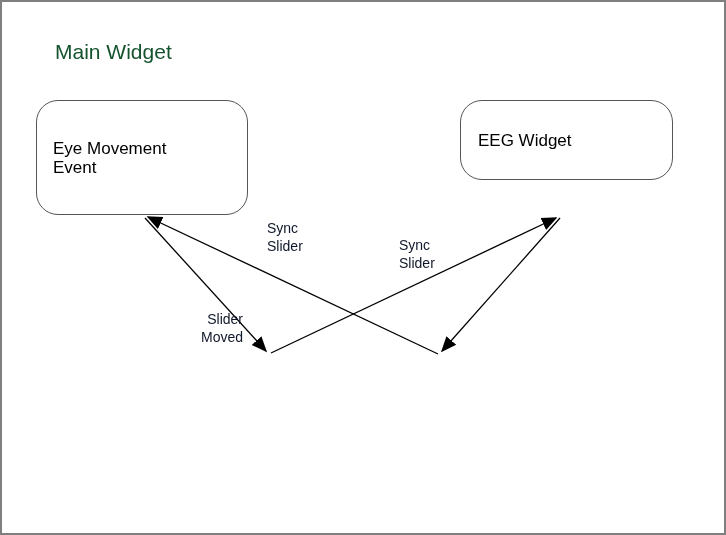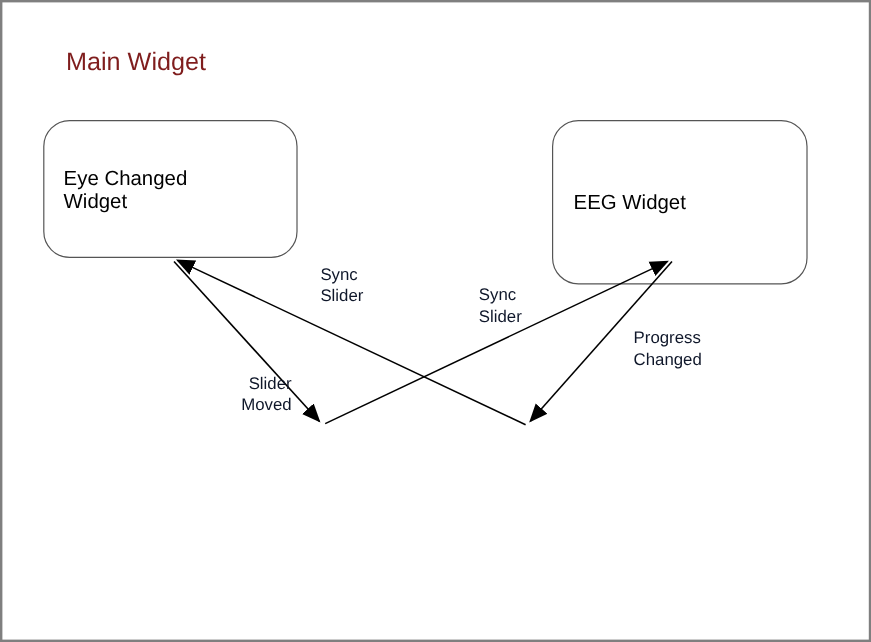--- a/index.html
+++ b/index.html
@@ -15,21 +15,21 @@
     box-sizing: border-box;
     background: #ffffff;
     border: 2px solid #7f7f7f;
     overflow: hidden;
   }
   .diagram-title {
     position: absolute;
     left: 53px;
     top: 38px;
     font-size: 21px;
-    color: #7f1d1d;
+    color: #14532d;
     white-space: nowrap;
   }
   .node {
     position: absolute;
     box-sizing: border-box;
     background: #ffffff;
     color: #000000;
     display: flex;
     align-items: center;
     font-size: 17px;
@@ -48,21 +48,21 @@
     top: 98px;
     width: 212px;
     height: 115px;
     padding-left: 16px;
   }
   #node-eye .node-label { width: 125px; }
   #node-eeg {
     left: 458px;
     top: 98px;
     width: 213px;
-    height: 137px;
+    height: 80px;
     padding-left: 17px;
   }
   #node-event {
     left: 267px;
     top: 353px;
     width: 169px;
     height: 151px;
     padding-left: 10px;
   }
   #edges-svg {
@@ -89,21 +89,21 @@
   #edge-label-progress-changed { left: 526px; top: 271px; width: 82px; }
 </style>
 </head>
 <body>
 
 <div id="stage">
 
   <div class="diagram-title">Main Widget</div>
 
   <div id="node-eye" class="node node-rounded">
-    <span class="node-label">Eye Changed Widget</span>
+    <span class="node-label">Eye Movement Event</span>
   </div>
 
   <div id="node-eeg" class="node node-rounded">
     <span class="node-label">EEG Widget</span>
   </div>
 
 
   <svg id="edges-svg" viewBox="0 0 726 535" xmlns="http://www.w3.org/2000/svg">
     <defs>
       <marker id="arrowhead" viewBox="0 0 10 10" refX="9" refY="5" markerWidth="12" markerHeight="12" orient="auto">
@@ -115,15 +115,14 @@
     <line x1="269" y1="351" x2="554" y2="216" marker-end="url(#arrowhead)"></line>
     <line x1="558" y1="216" x2="440" y2="349" marker-end="url(#arrowhead)"></line>
   </svg>
 
   <div id="edge-label-sync-left" class="edge-label">Sync Slider</div>
 
   <div id="edge-label-sync-right" class="edge-label">Sync Slider</div>
 
   <div id="edge-label-slider-moved" class="edge-label">Slider Moved</div>
 
-  <div id="edge-label-progress-changed" class="edge-label">Progress Changed</div>
 
 </div>
 
 </body></html>

